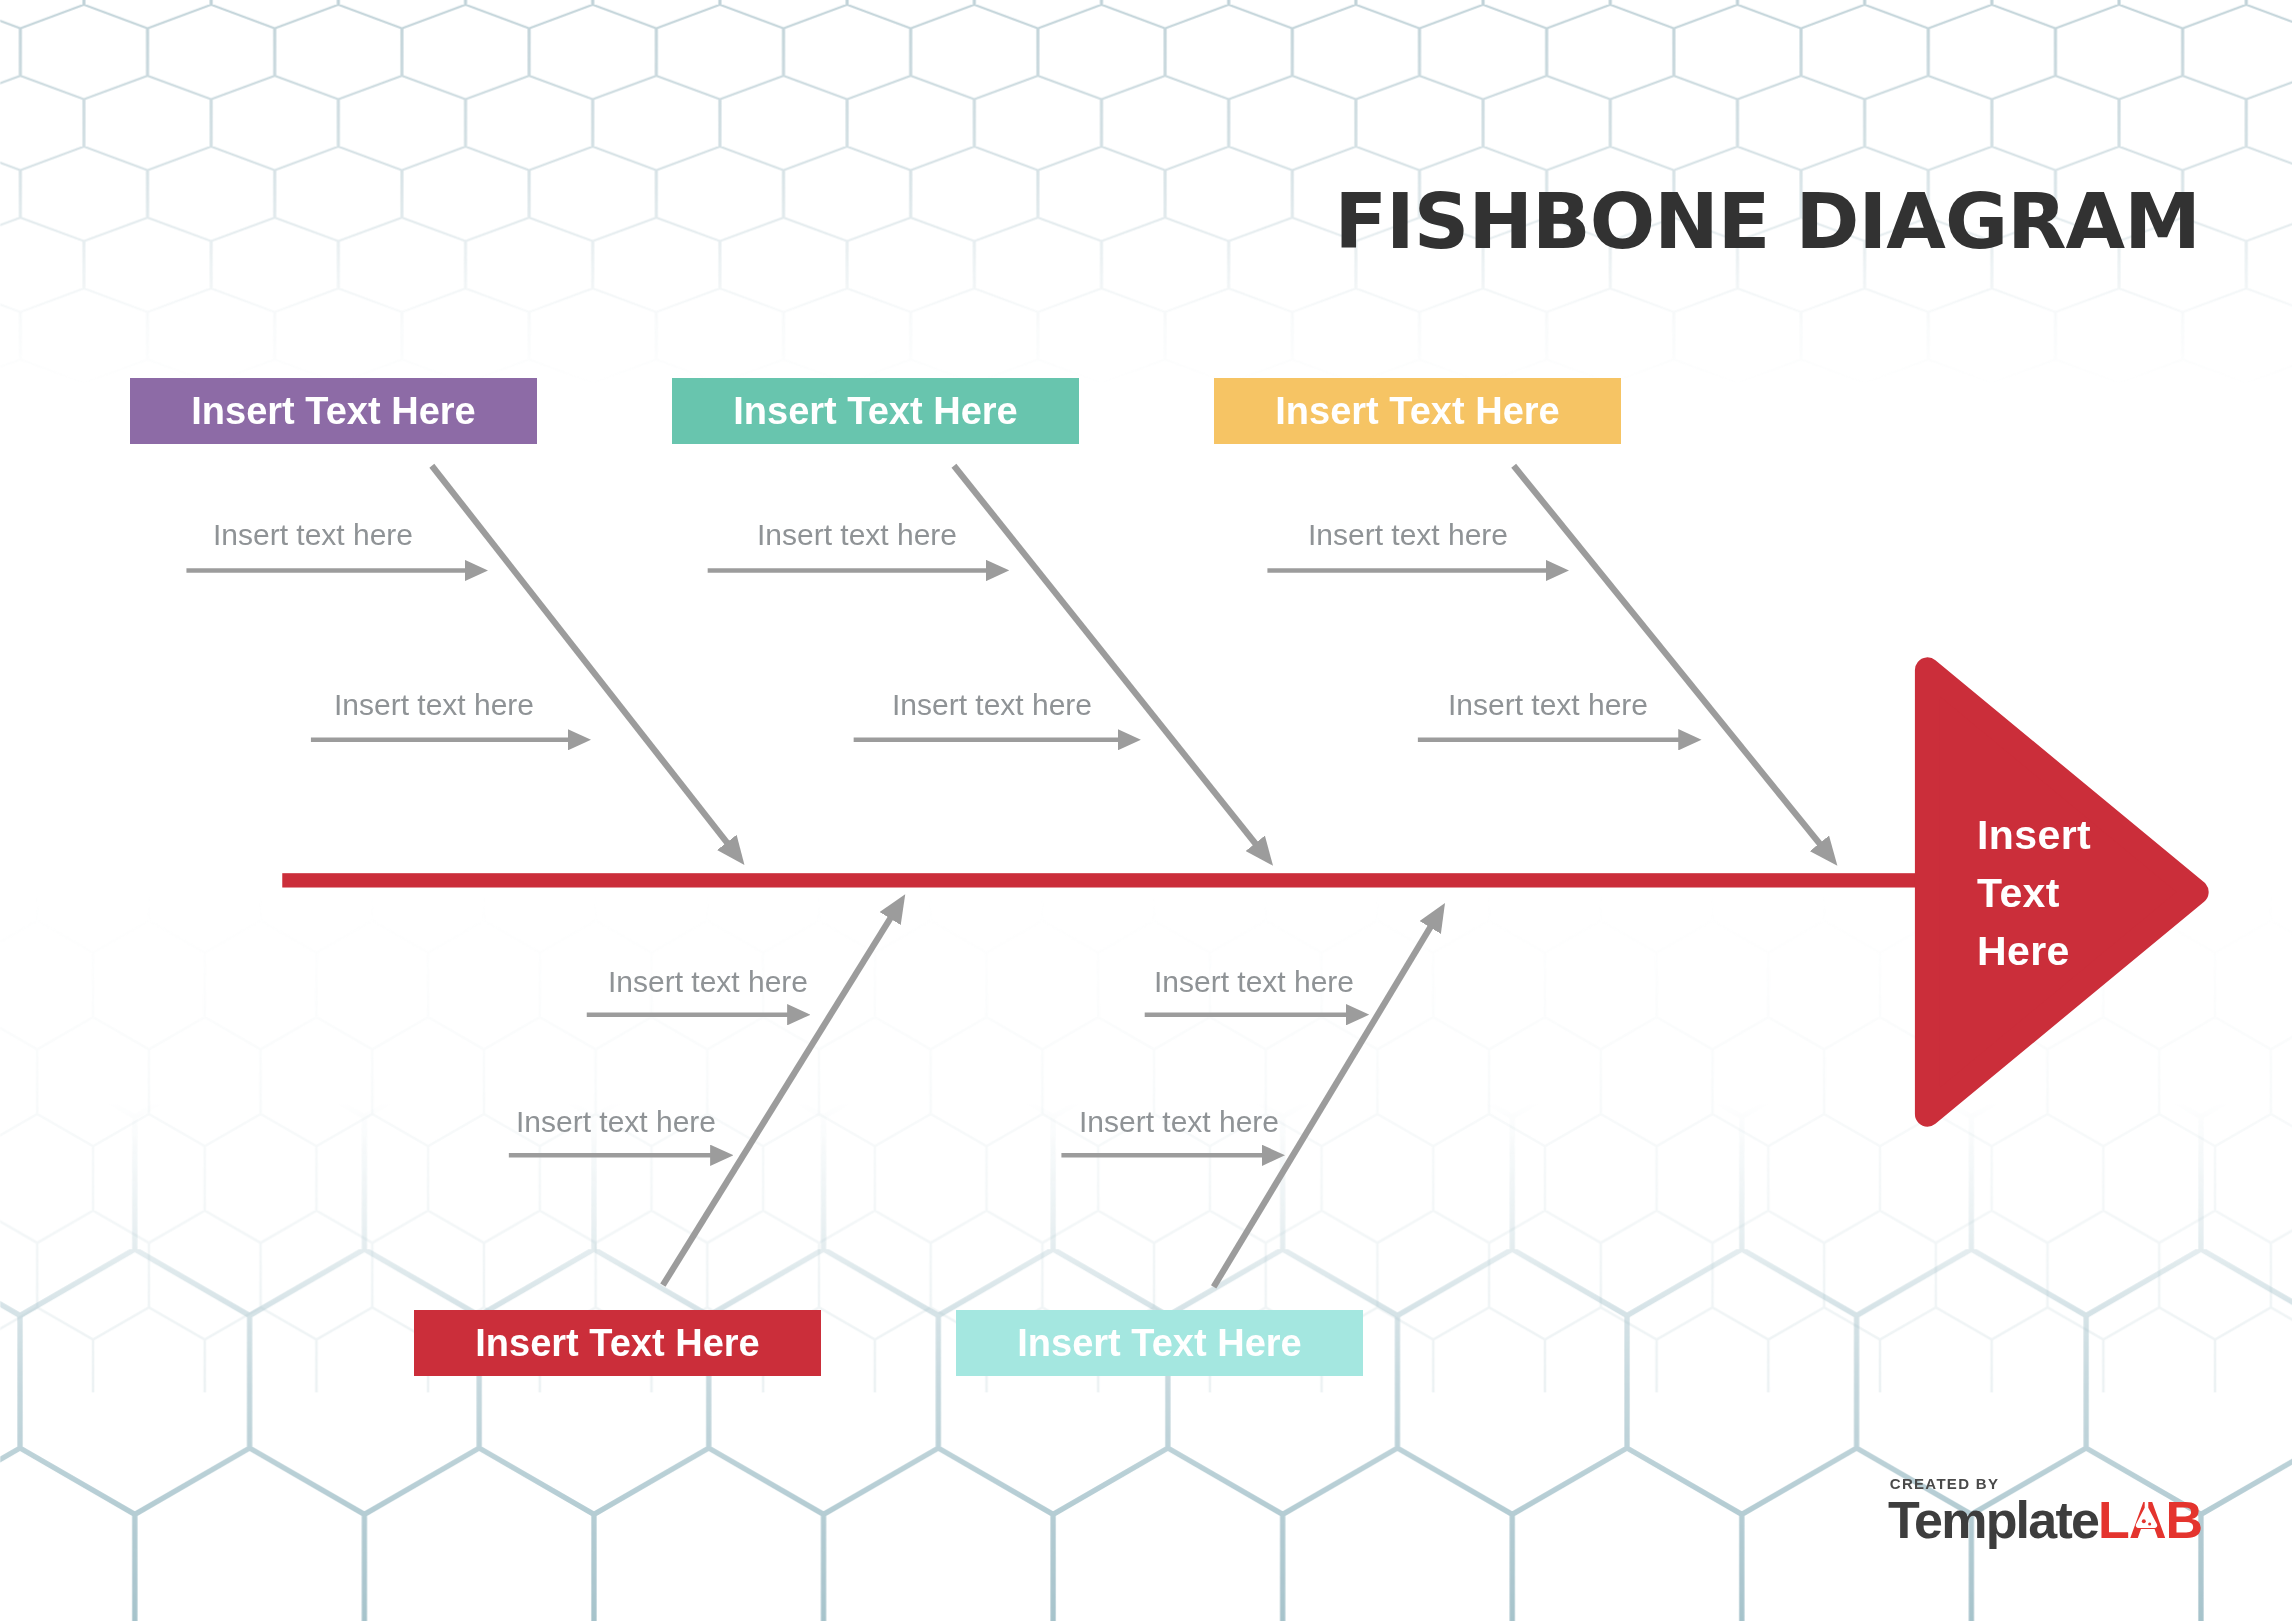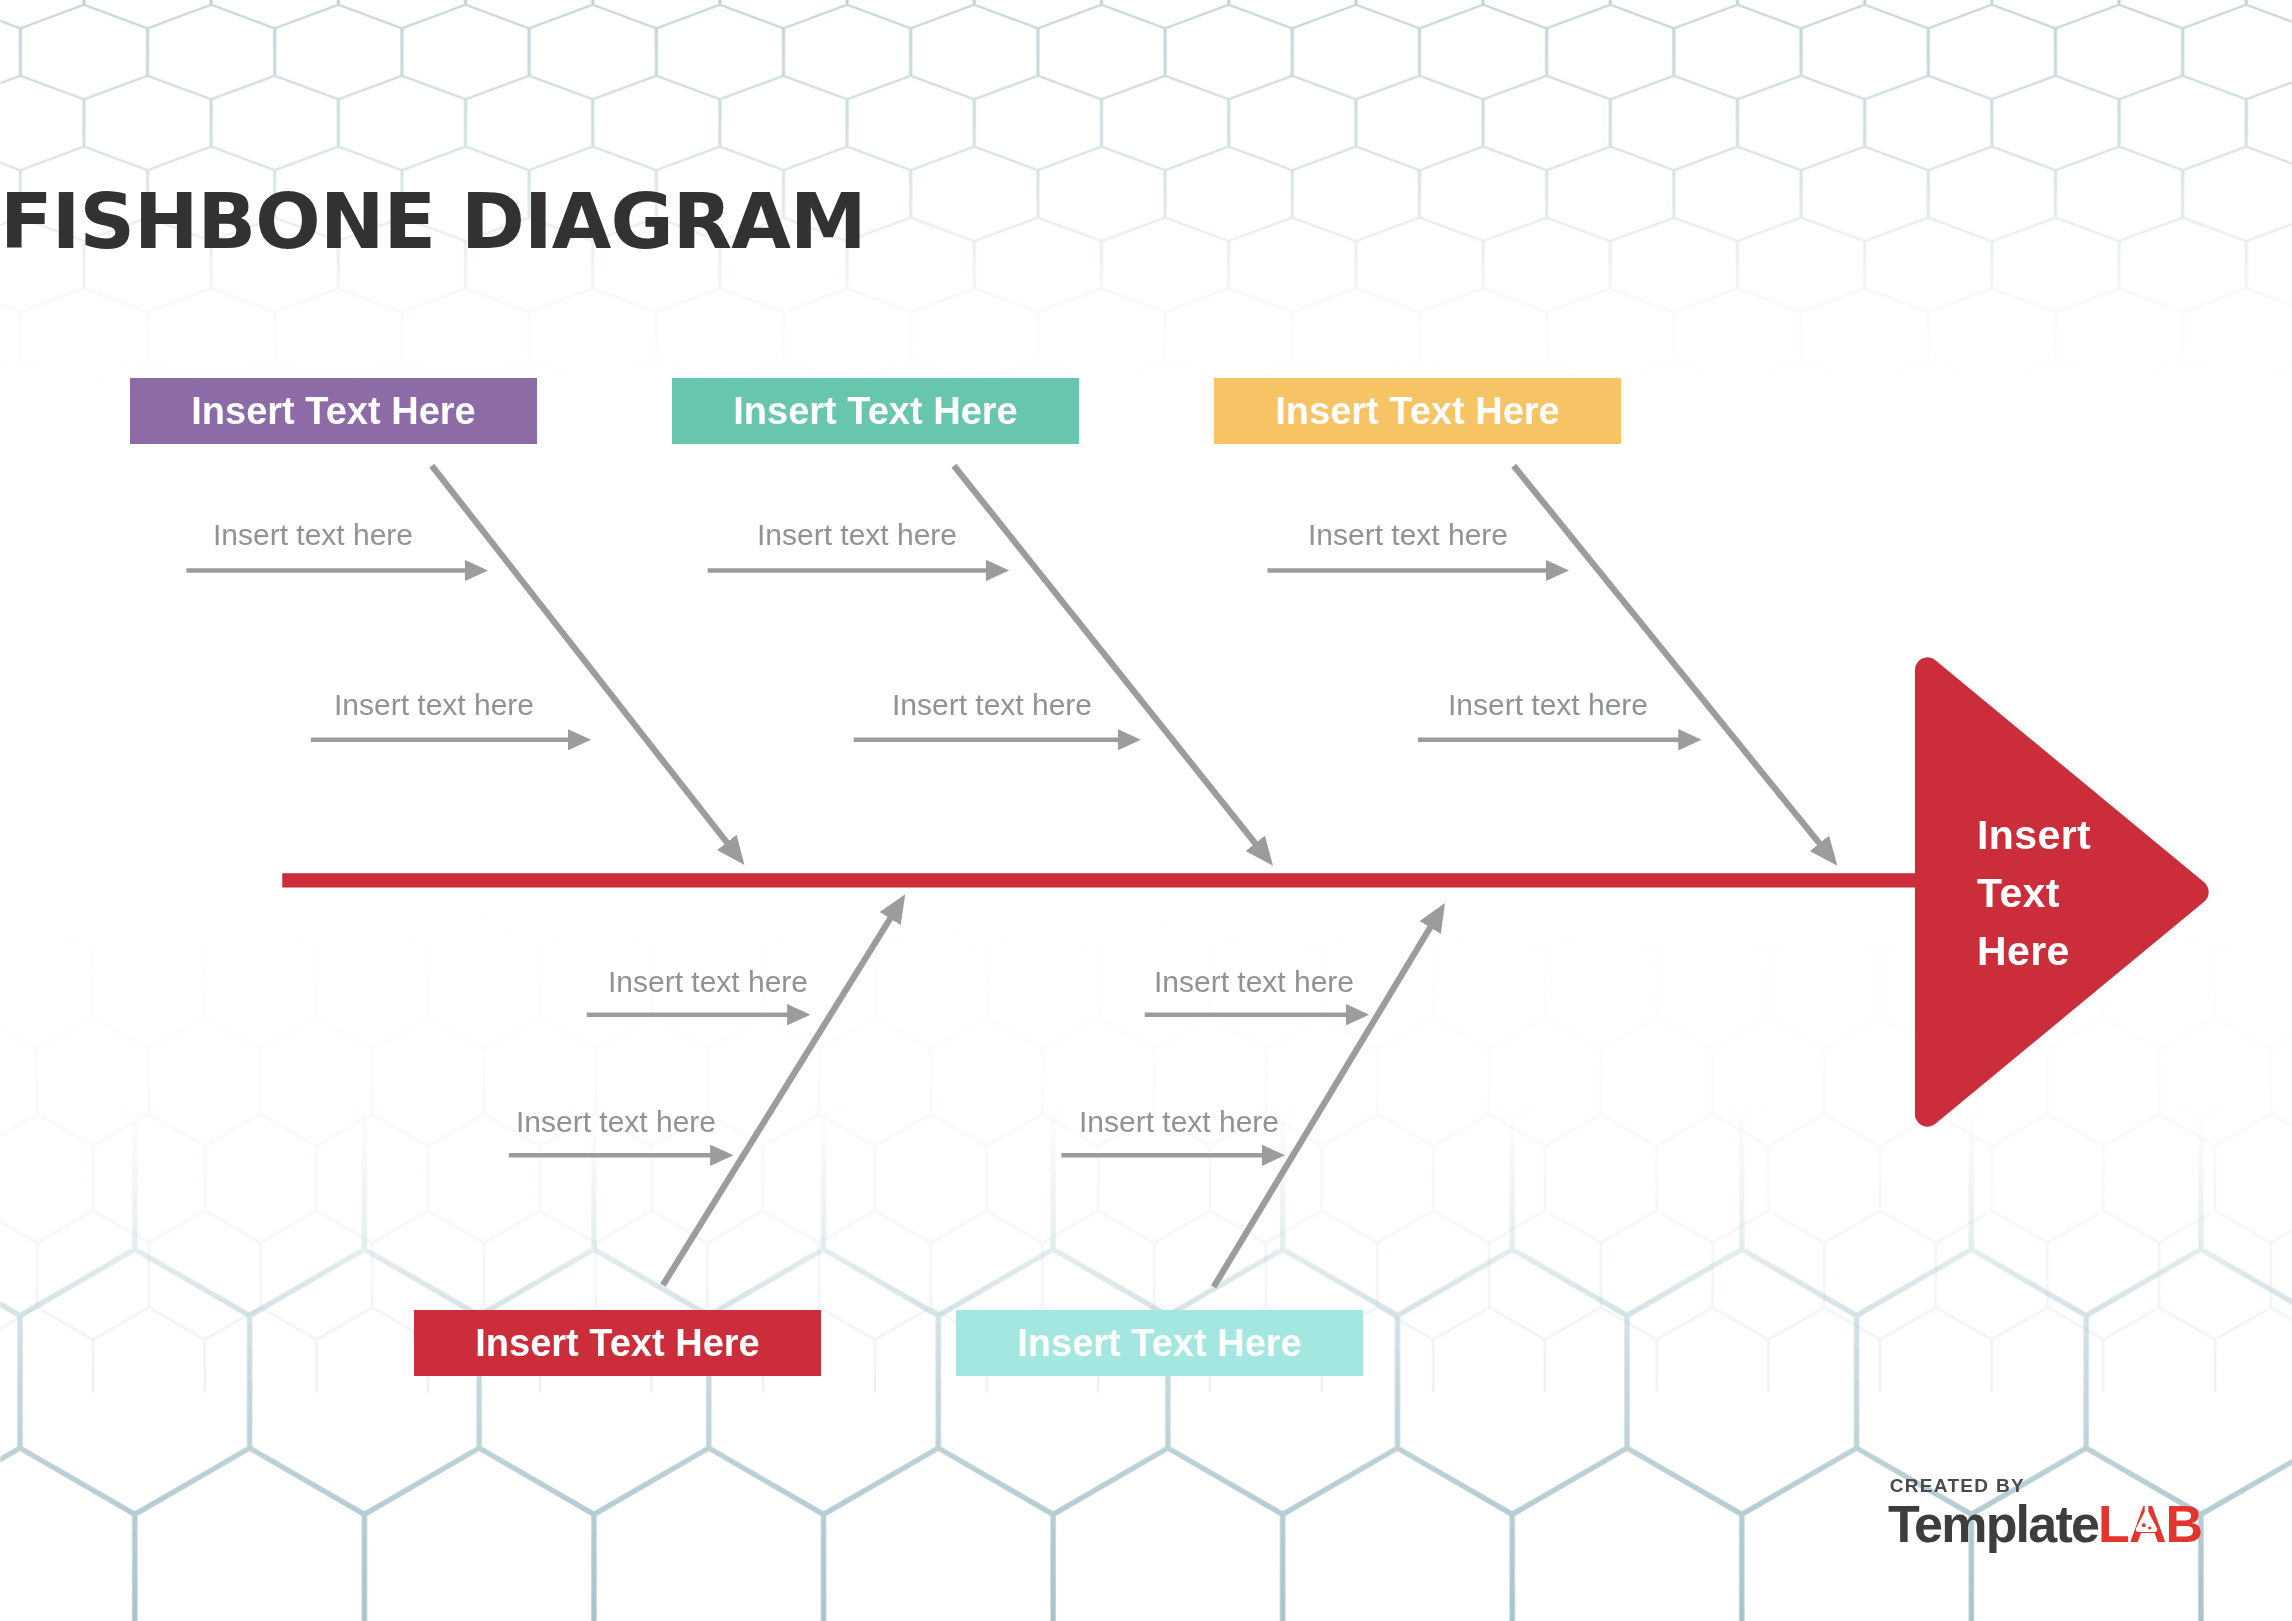--- a/index.html
+++ b/index.html
@@ -3,39 +3,39 @@
 <meta charset="utf-8">
 <style>
   html,body{margin:0;padding:0;background:#ffffff;}
   .canvas{
     position:relative;width:2293px;height:1621px;overflow:hidden;background:#ffffff;
     font-family:"Liberation Sans", sans-serif;
   }
   svg.layer{position:absolute;left:0;top:0;width:2293px;height:1621px;}
   .title{
     position:absolute;left:0;top:177px;width:2200px;margin:0;
-    text-align:left;font-family:"DejaVu Sans","Liberation Sans",sans-serif;
+    text-align:right;font-family:"DejaVu Sans","Liberation Sans",sans-serif;
     font-weight:bold;font-size:77px;letter-spacing:-0.9px;color:var(--title-color);
   }
   .cat-box{
     position:absolute;width:407px;height:66px;display:flex;align-items:center;justify-content:center;
     color:#ffffff;font-weight:bold;font-size:38px;cursor:pointer;
   }
   .cat1{background:var(--cat1);} .cat2{background:var(--cat2);} .cat3{background:var(--cat3);}
   .cat4{background:var(--cat4);} .cat5{background:var(--cat5);}
   .sub-label{
     position:absolute;transform:translateX(-50%);white-space:nowrap;
     font-size:30px;color:var(--label-gray);
   }
   .head-label{
     position:absolute;left:1977px;top:806px;width:152px;
     color:#ffffff;font-weight:bold;font-size:41px;line-height:1.42;letter-spacing:0.4px;
   }
   .logo{position:absolute;left:1888px;top:1476px;width:376px;line-height:1;}
-  .logo .created-by{font-size:19px;font-weight:bold;letter-spacing:1.3px;color:var(--created-by-color);margin:0 0 2.7px 1.8px;}
+  .logo .created-by{font-size:15px;font-weight:bold;letter-spacing:1.3px;color:var(--created-by-color);margin:0 0 2.7px 1.8px;}
   .logo .brand{font-size:52px;font-weight:bold;letter-spacing:-1.8px;white-space:nowrap;}
   .logo .brand .tpl{color:var(--logo-dark);}
   .logo .brand .lab{color:var(--logo-red);position:relative;letter-spacing:-0.9px;}
   .logo .brand .lab svg{position:absolute;left:35px;top:6.3px;}
 </style>
 </head>
 <body>
 
 <div class="canvas">
 

